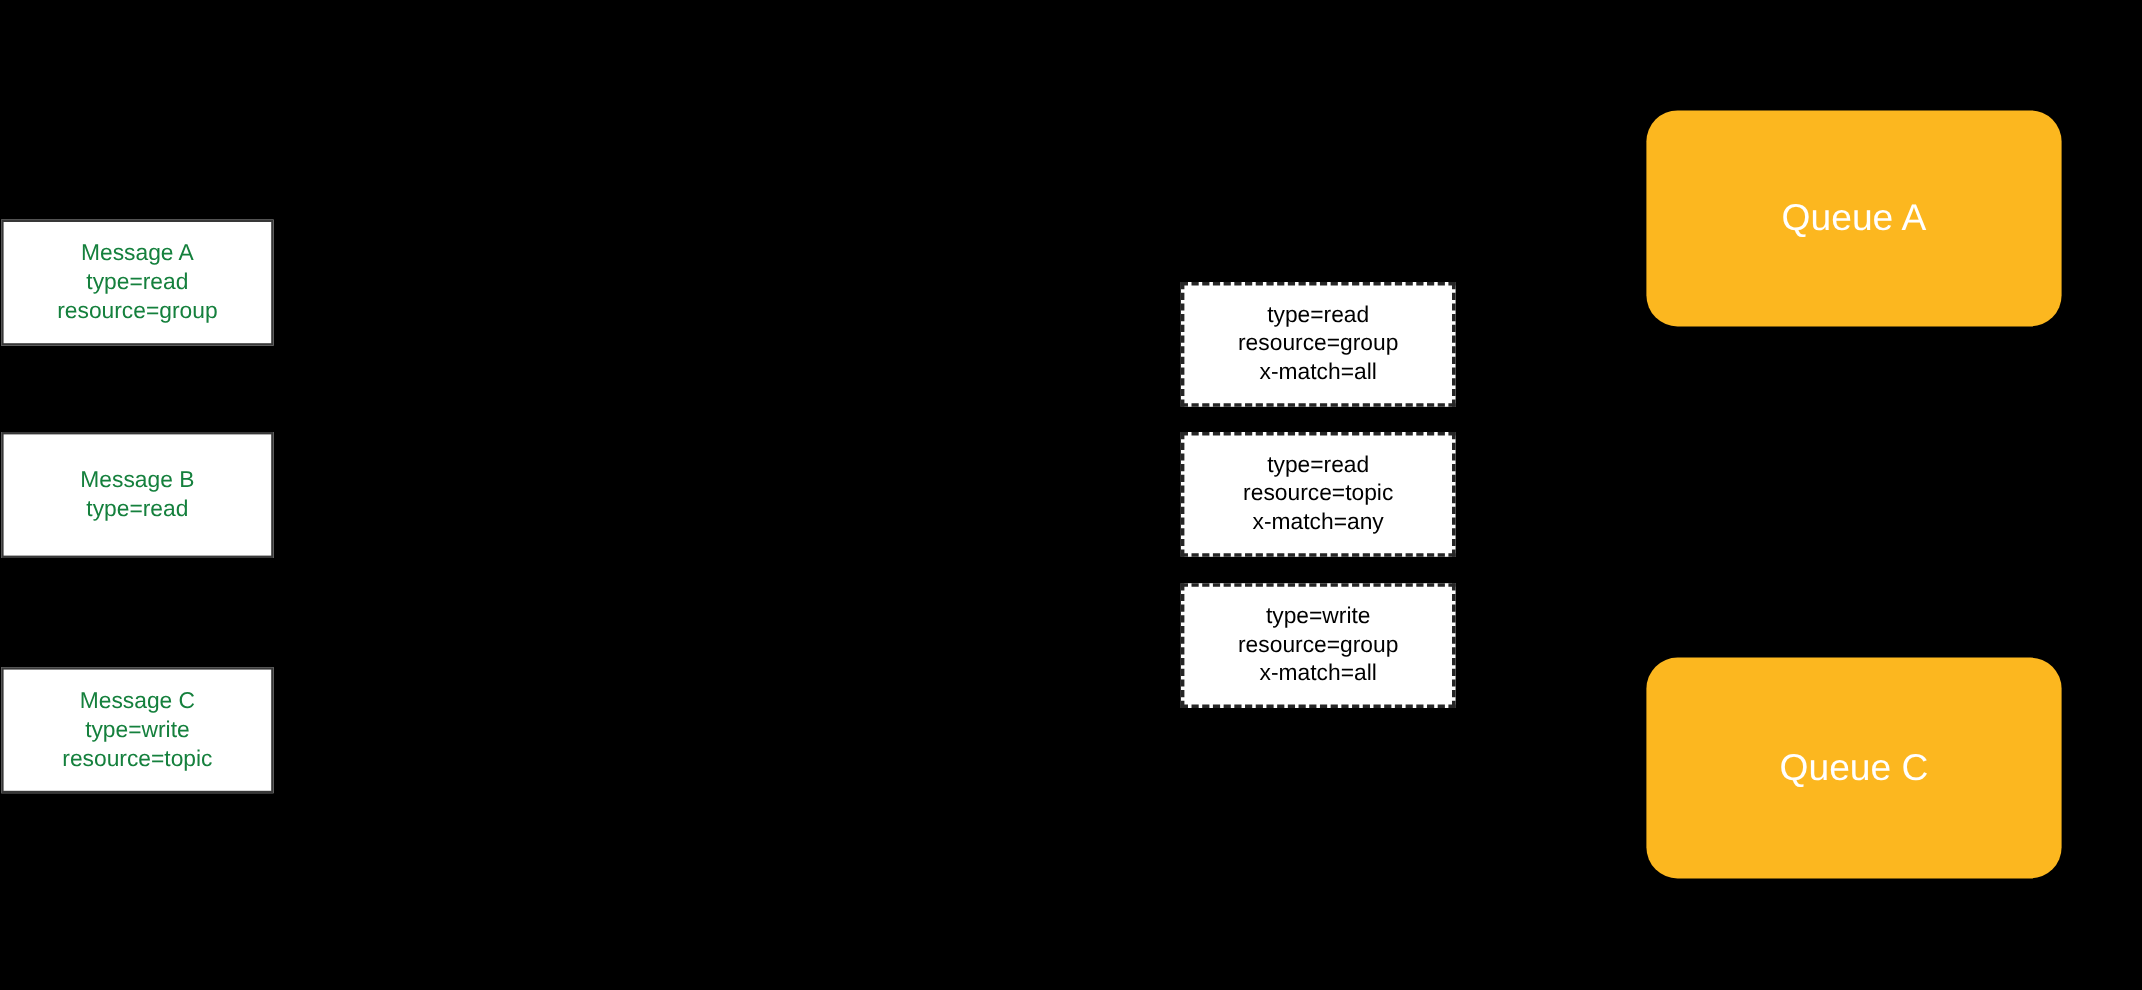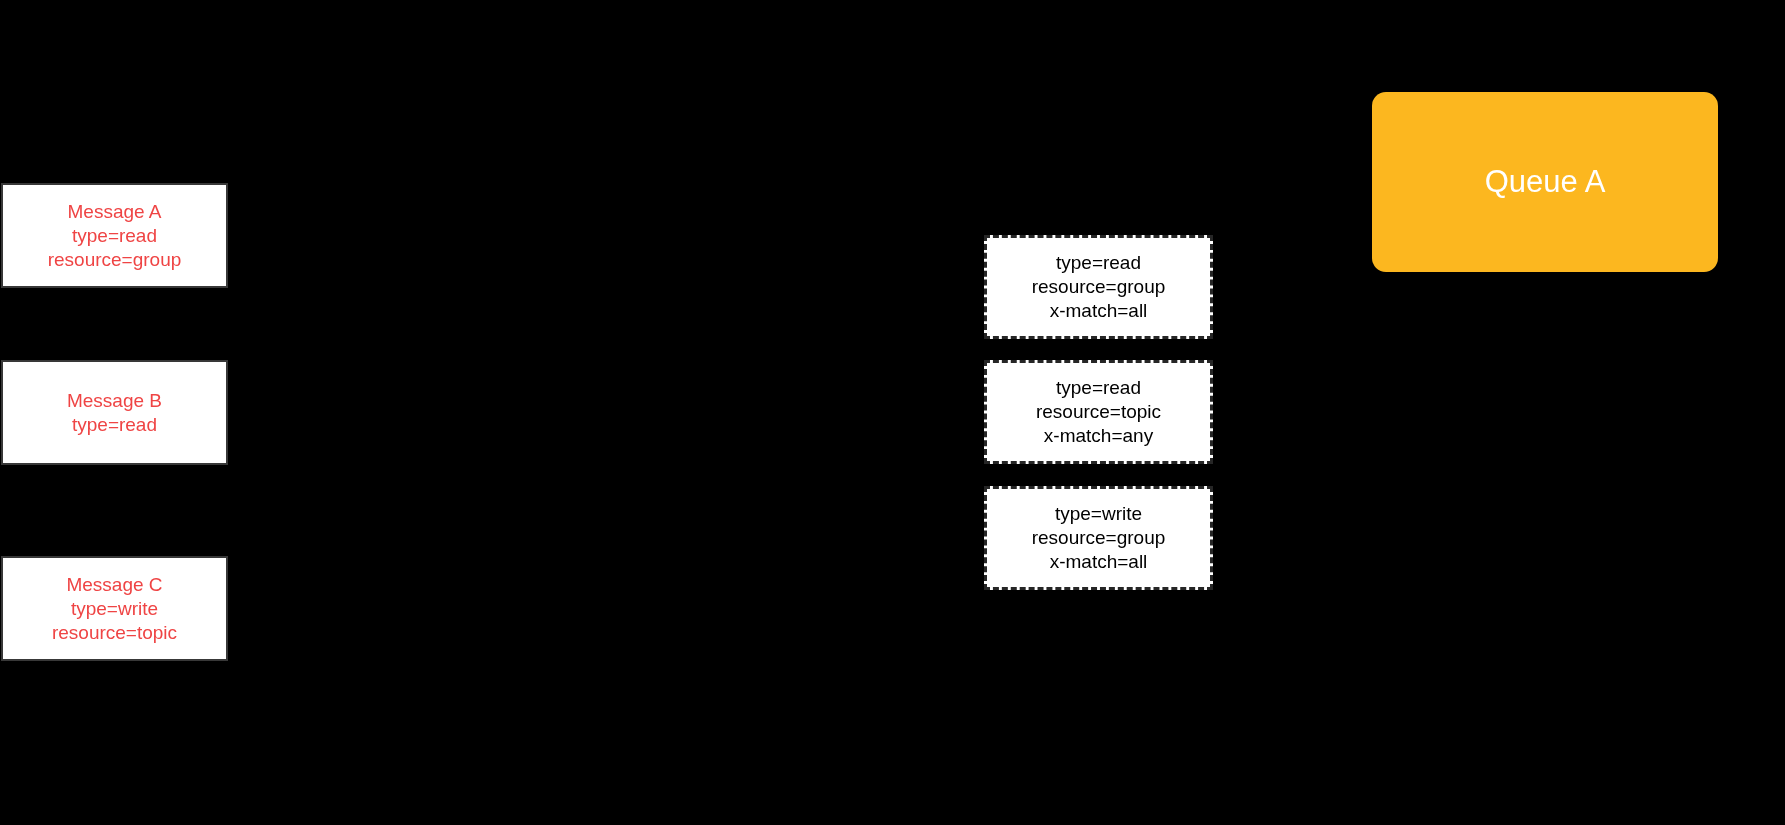--- a/index.html
+++ b/index.html
@@ -24,21 +24,21 @@
     justify-content: center;
     text-align: center;
   }
   
   .msg-box {
     left: 1px;
     width: 227px;
     height: 105px;
     background: #ffffff;
     border: 2px solid #383838;
-    color: #ef4444;
+    color: #15803d;
     font-size: 19px;
     line-height: 24px;
   }
   .msg-a { top: 183px; }
   .msg-b { top: 360px; }
   .msg-c { top: 556px; }
 
   
   .exchange {
     left: 486px;
@@ -65,21 +65,21 @@
   }
   .binding-1 { top: 235px; }
   .binding-2 { top: 360px; }
   .binding-3 { top: 486px; }
 
   
   .queue-box {
     left: 1372px;
     width: 346px;
     background: #FCB71F;
-    border-radius: 14px;
+    border-radius: 26px;
     color: #ffffff;
     font-size: 31px;
   }
   .queue-a { top: 92px;  height: 180px; }
   .queue-b { top: 318px; height: 185px; }
   .queue-c { top: 548px; height: 184px; }
 
   .line { display: block; }
 </style>
 </head>
@@ -121,14 +121,17 @@
     <span class="line">type=write</span>
     <span class="line">resource=group</span>
     <span class="line">x-match=all</span>
   </div>
 
   <div class="node queue-box queue-a">
     <span class="line">Queue A</span>
   </div>
 
 
+  <div class="node queue-box queue-c">
+    <span class="line">Queue C</span>
+  </div>
 
 </div>
 
 </body></html>

